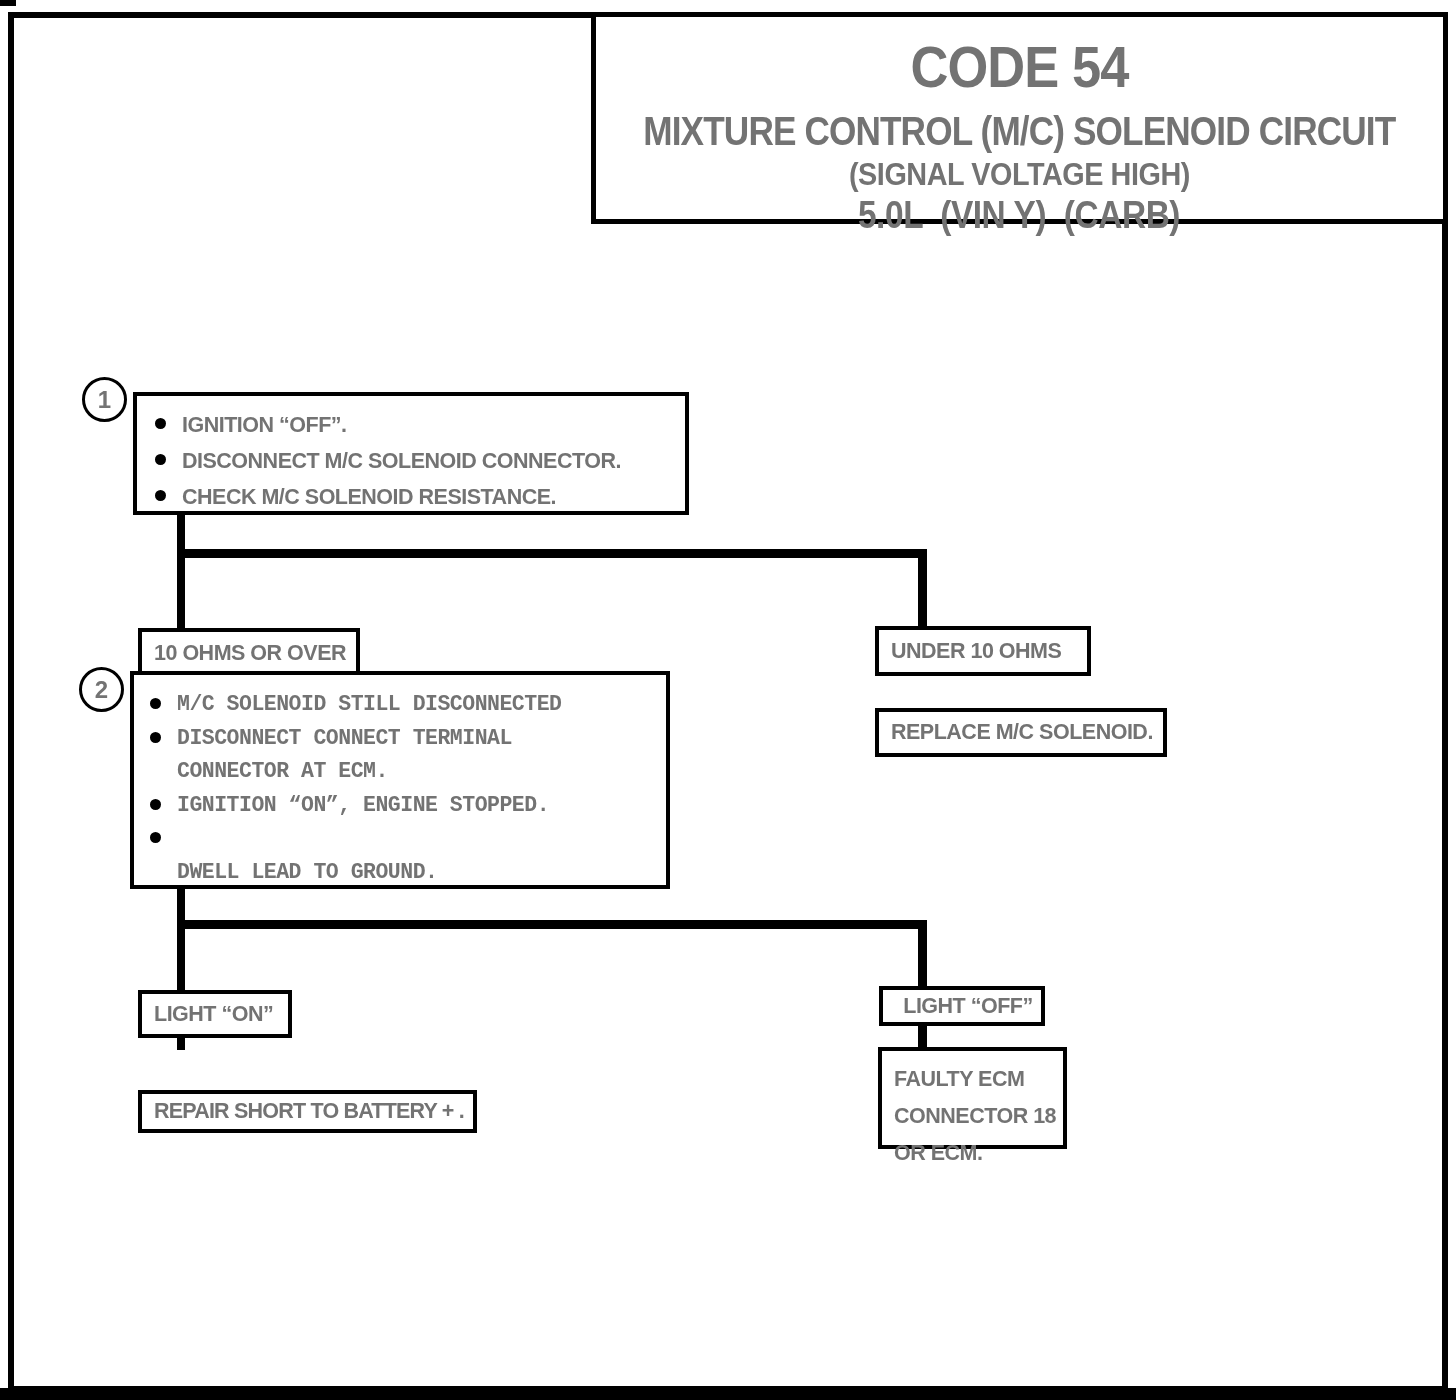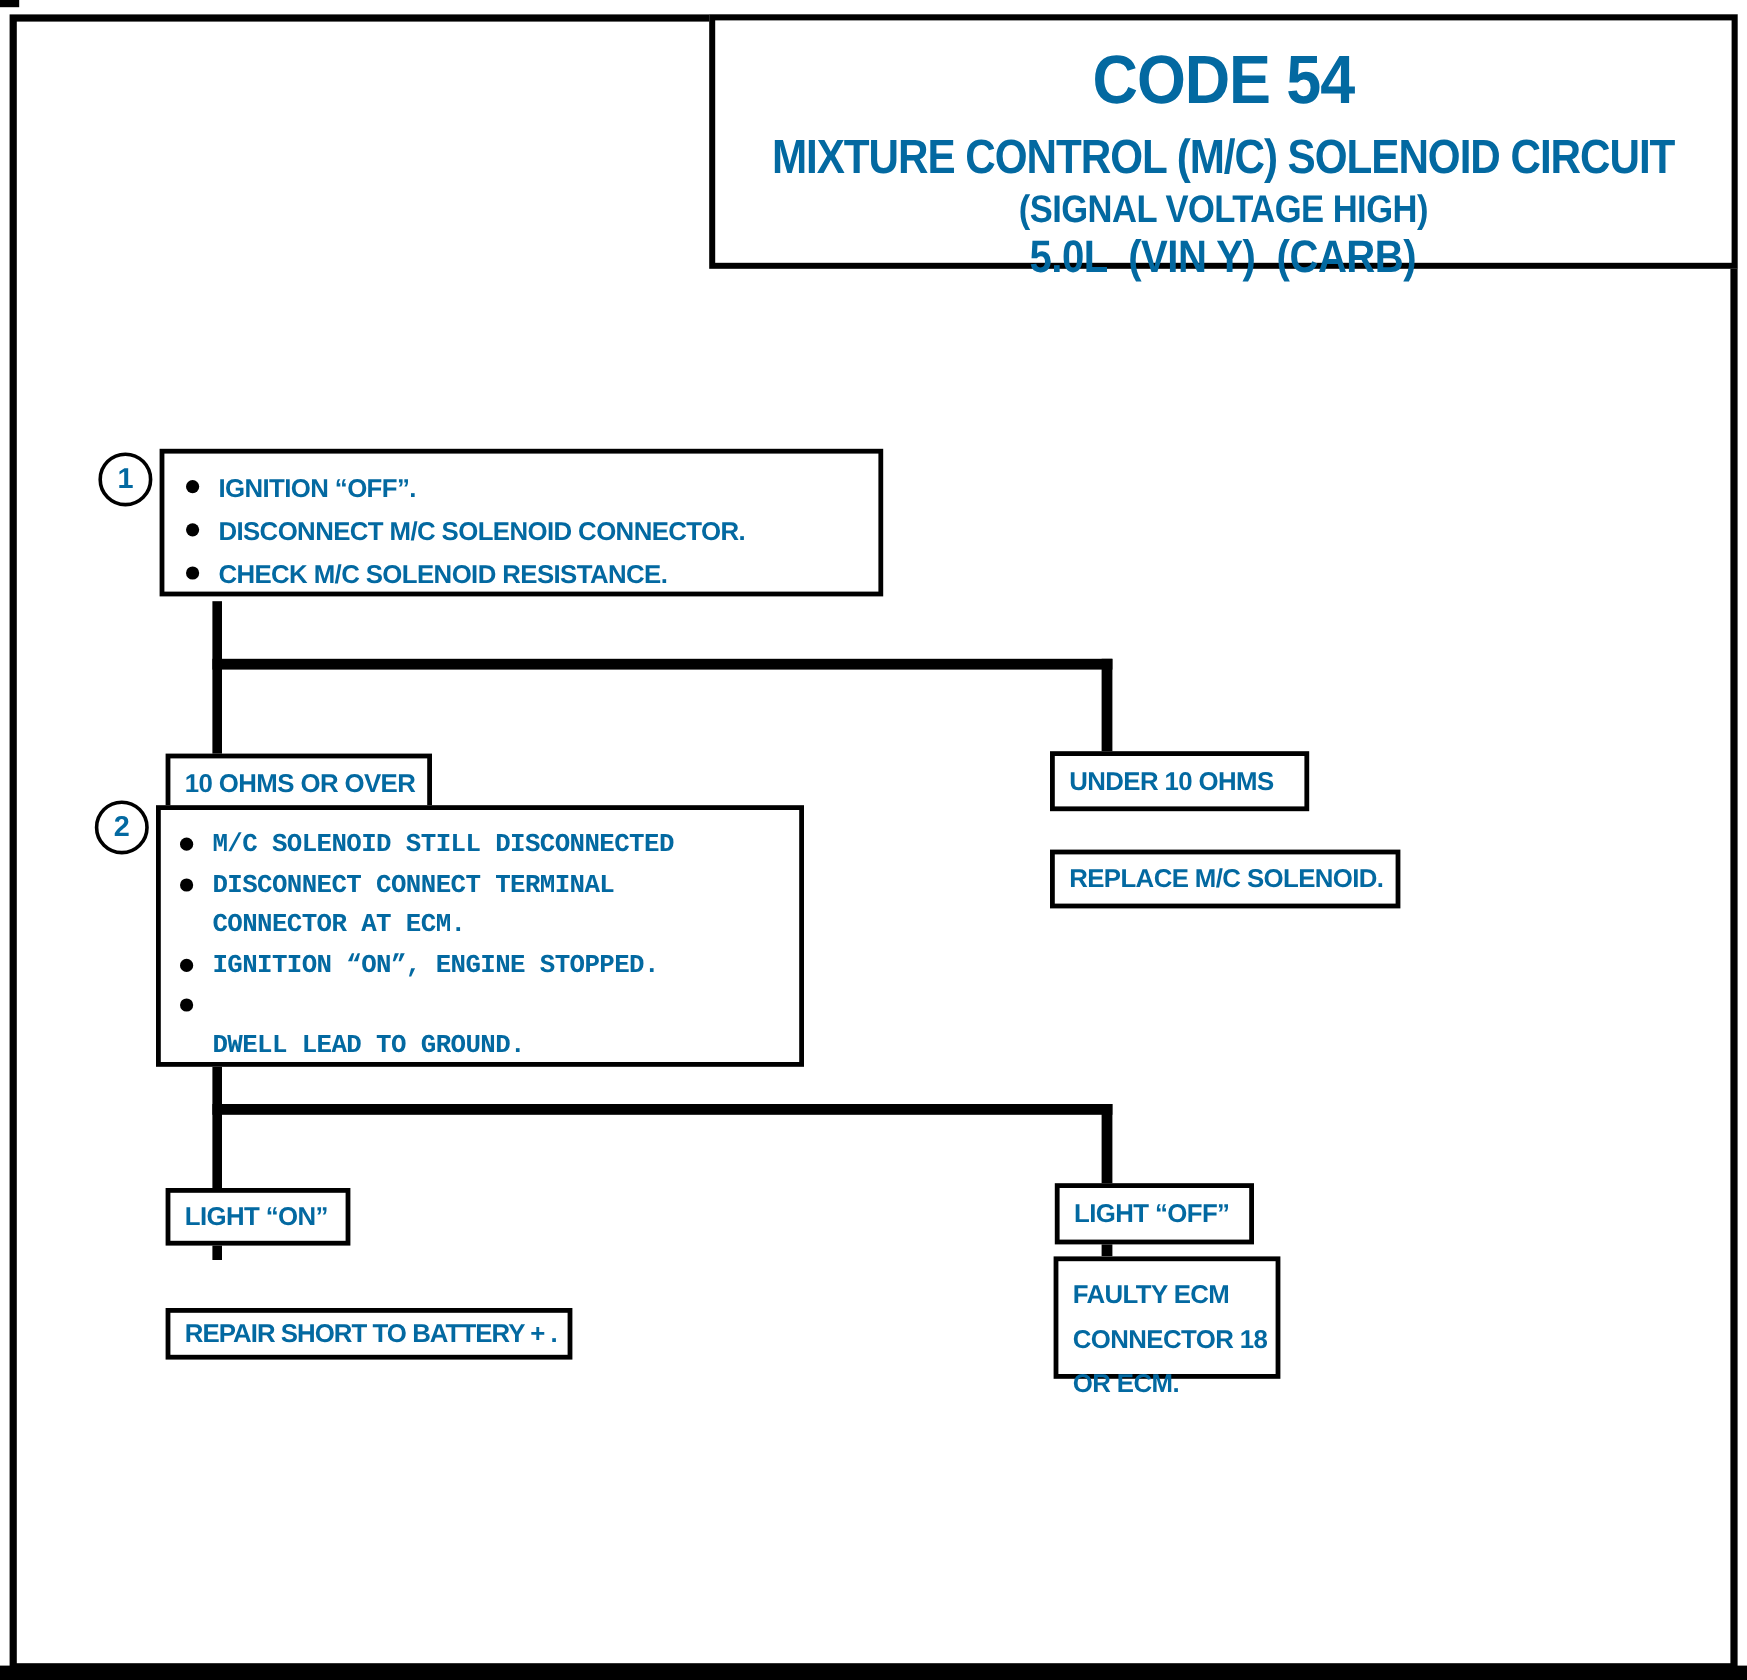--- a/index.html
+++ b/index.html
@@ -1,18 +1,18 @@
 <!DOCTYPE html>
 <html><head>
 <meta charset="utf-8">
 <style>
   html,body { margin:0; padding:0; background:#ffffff; }
   .page {
     position:relative; width:1456px; height:1400px;
-    background:#ffffff; color:#0369a1;
+    background:#ffffff; color:#737373;
     font-family:"Liberation Sans", sans-serif;
     overflow:hidden;
   }
   .abs { position:absolute; box-sizing:border-box; }
 
   
   .corner-mark { left:0; top:0; width:16px; height:6px; background:#000; }
   .bottom-bar  { left:0; top:1388px; width:1456px; height:12px; background:#000; }
 
   
@@ -40,21 +40,21 @@
   .h2 { left:177px; top:920px;  width:750px; height:9px;  }
   .v4 { left:918px; top:920px;  width:9px;  height:127px; }
 
   
   .fbox {
     border:4px solid #000; background:#fff; z-index:2;
     font-weight:bold; font-size:21.5px; letter-spacing:-0.5px;
   }
   .label-box { display:flex; align-items:center; padding-left:12px; white-space:nowrap;margin-top:40px; }
 
-  .step1 { left:133px; top:374px; width:603px; height:123px; padding:11px 0 17px 18px; }
+  .step1 { left:133px; top:392px; width:556px; height:123px; padding:11px 0 17px 18px; }
   .step2 { left:130px; top:671px; width:540px; height:218px; padding:13px 0 0 16px;font-family:Liberation Mono, monospace; }
 
   ul.bullets { list-style:none; margin:0; padding:0; }
   .step1 ul.bullets li { line-height:36px; }
   .step2 ul.bullets li { line-height:33.5px; }
   ul.bullets li { display:flex; align-items:flex-start; }
   .dot {
     flex:none; width:11px; height:11px; border-radius:50%;
     background:#000; margin-right:16px; margin-top:11px;
   }
@@ -68,21 +68,21 @@
     font-weight:bold; font-size:24px;
   }
   .c1 { left:82px; top:377px; }
   .c2 { left:79px; top:667px; }
 
   .ohms-box    { left:138px; top:588px; width:222px; height:50px; }
   .under-box   { left:875px; top:586px; width:216px; height:50px; }
   .replace-box { left:875px; top:668px; width:292px; height:49px; }
   .lighton-box { left:138px; top:950px; width:154px; height:48px; }
   .repair-box  { left:138px; top:1050px; width:339px; height:43px; letter-spacing:-0.8px; }
-  .lightoff-box{ left:879px; top:946px; width:166px; height:51px; }
+  .lightoff-box{ left:879px; top:946px; width:166px; height:40px;justify-content:center; }
   .faulty-box  { left:878px; top:1047px; width:189px; height:102px;
                  padding:10px 0 0 12px; line-height:37px; }
 </style>
 </head>
 <body>
 
 <div class="page">
 
   <div class="abs corner-mark"></div>
   <div class="abs frame"></div>

